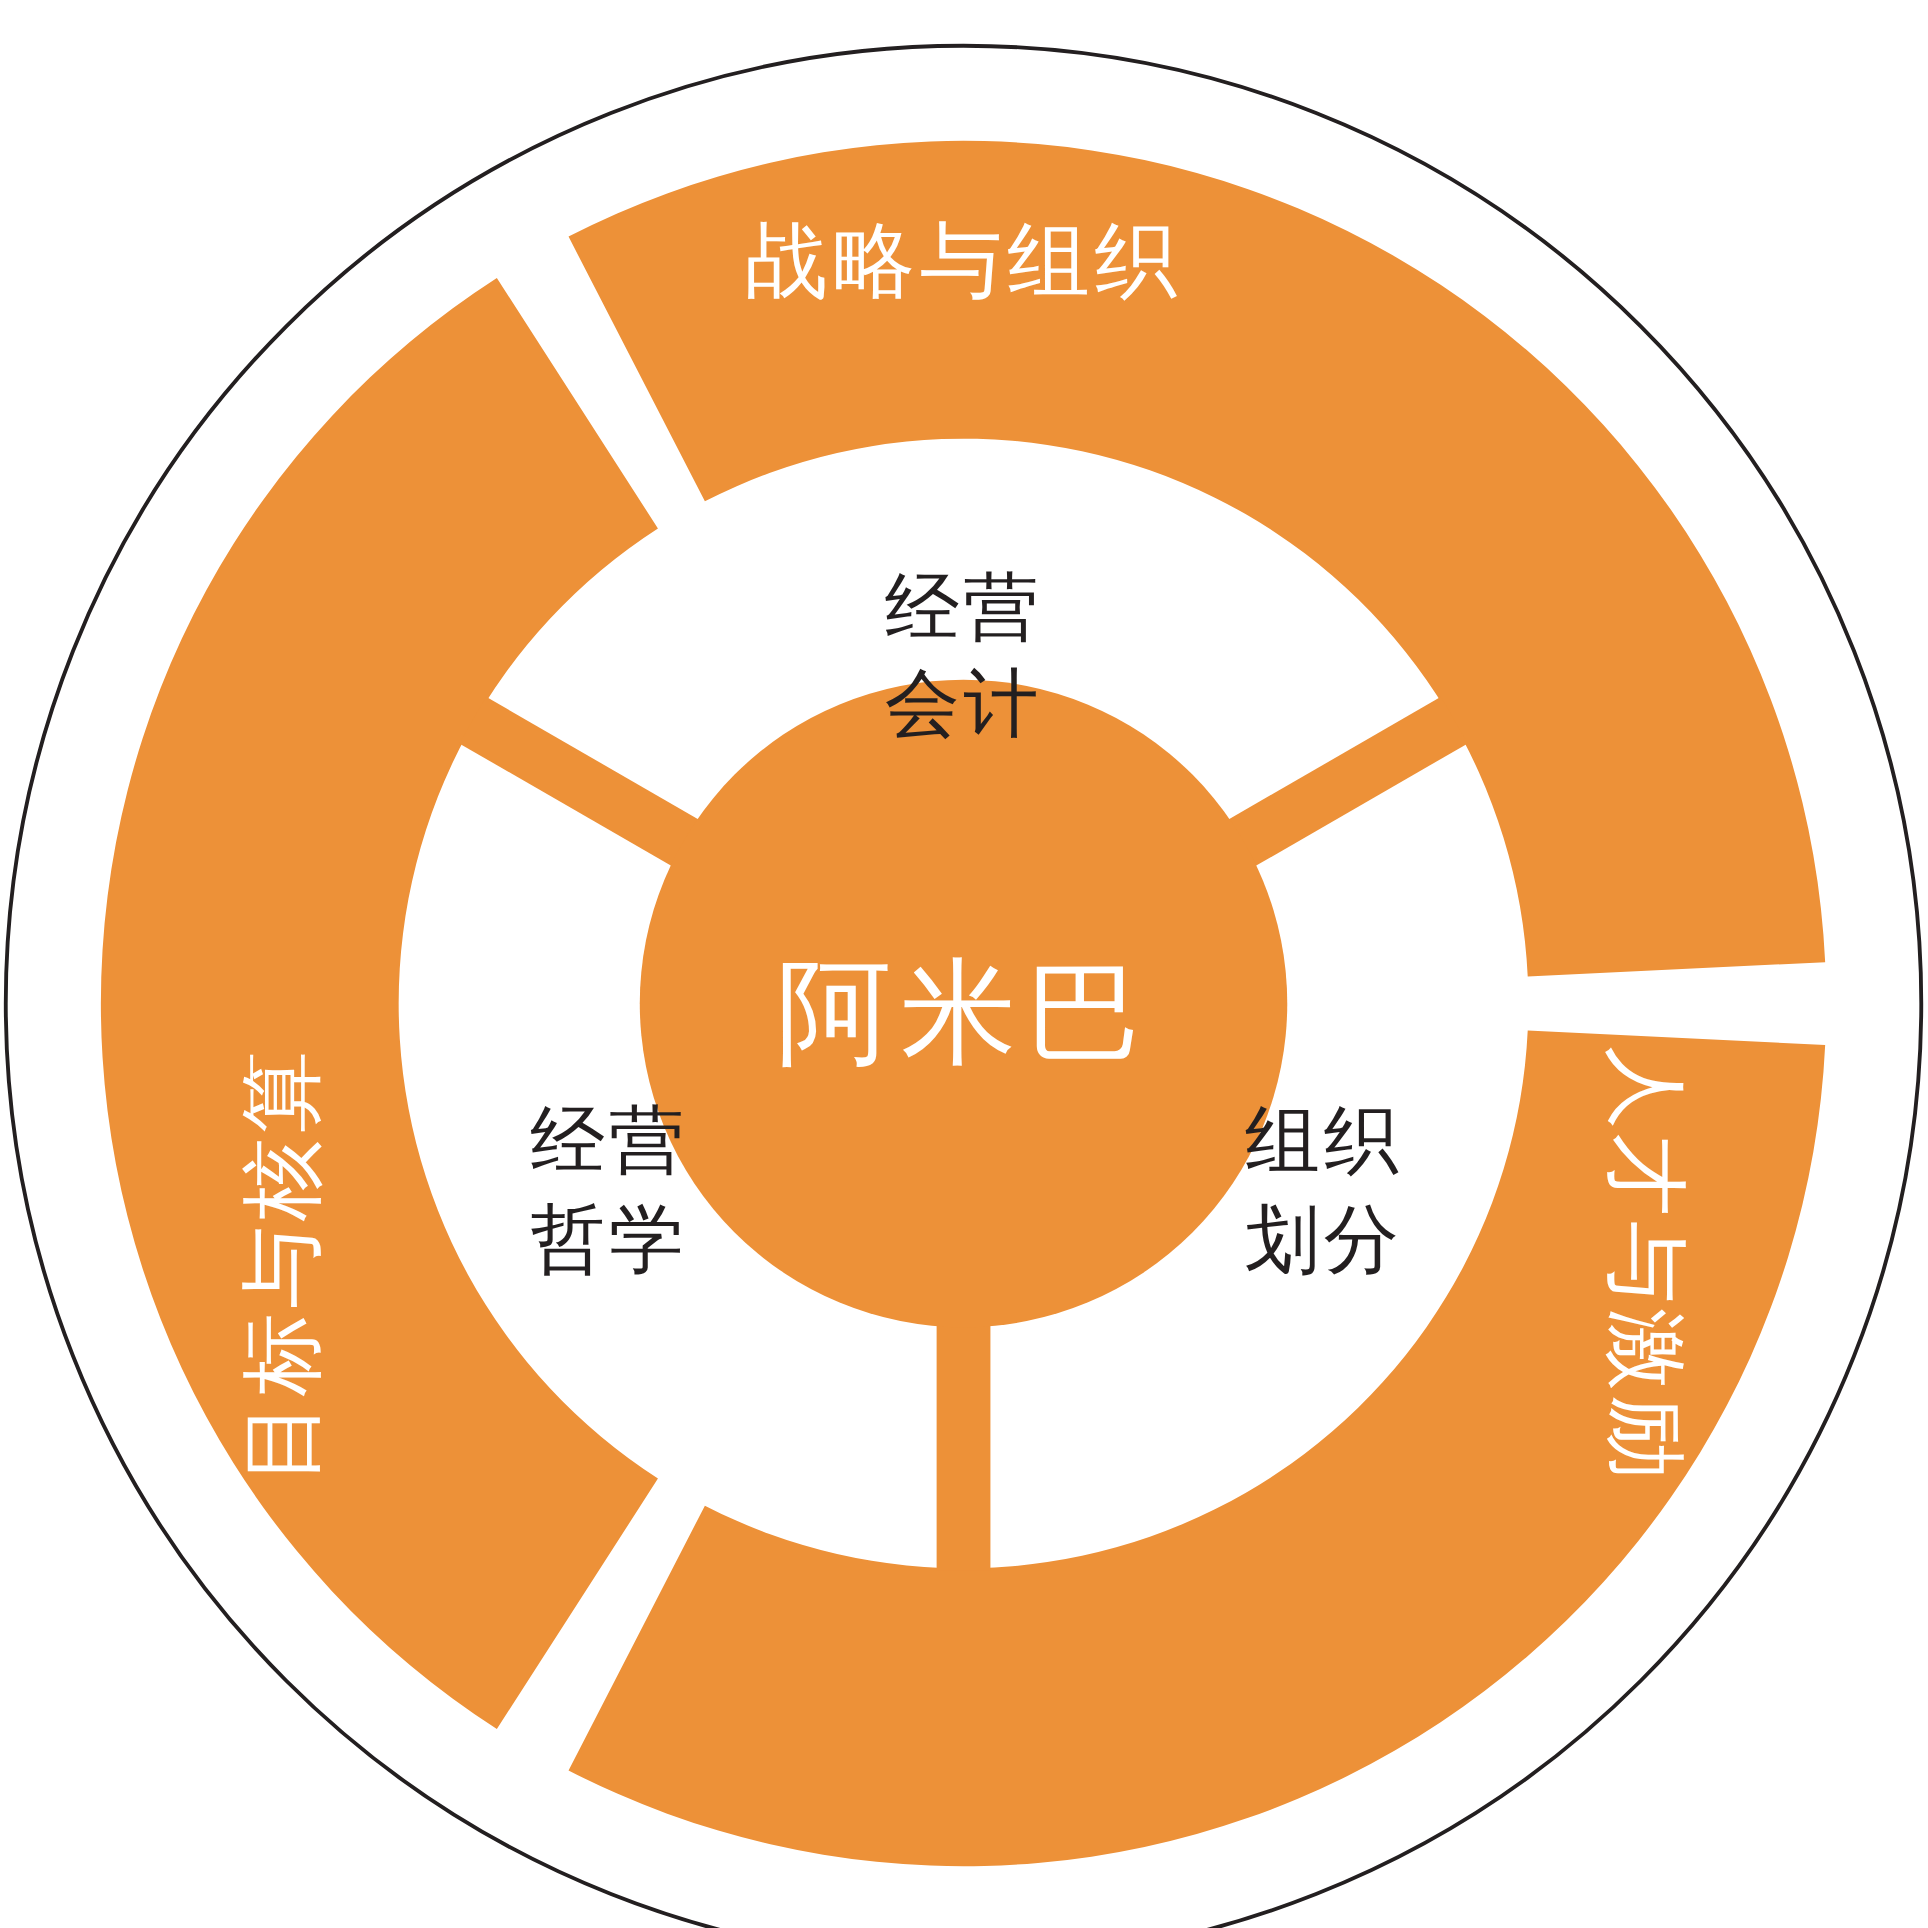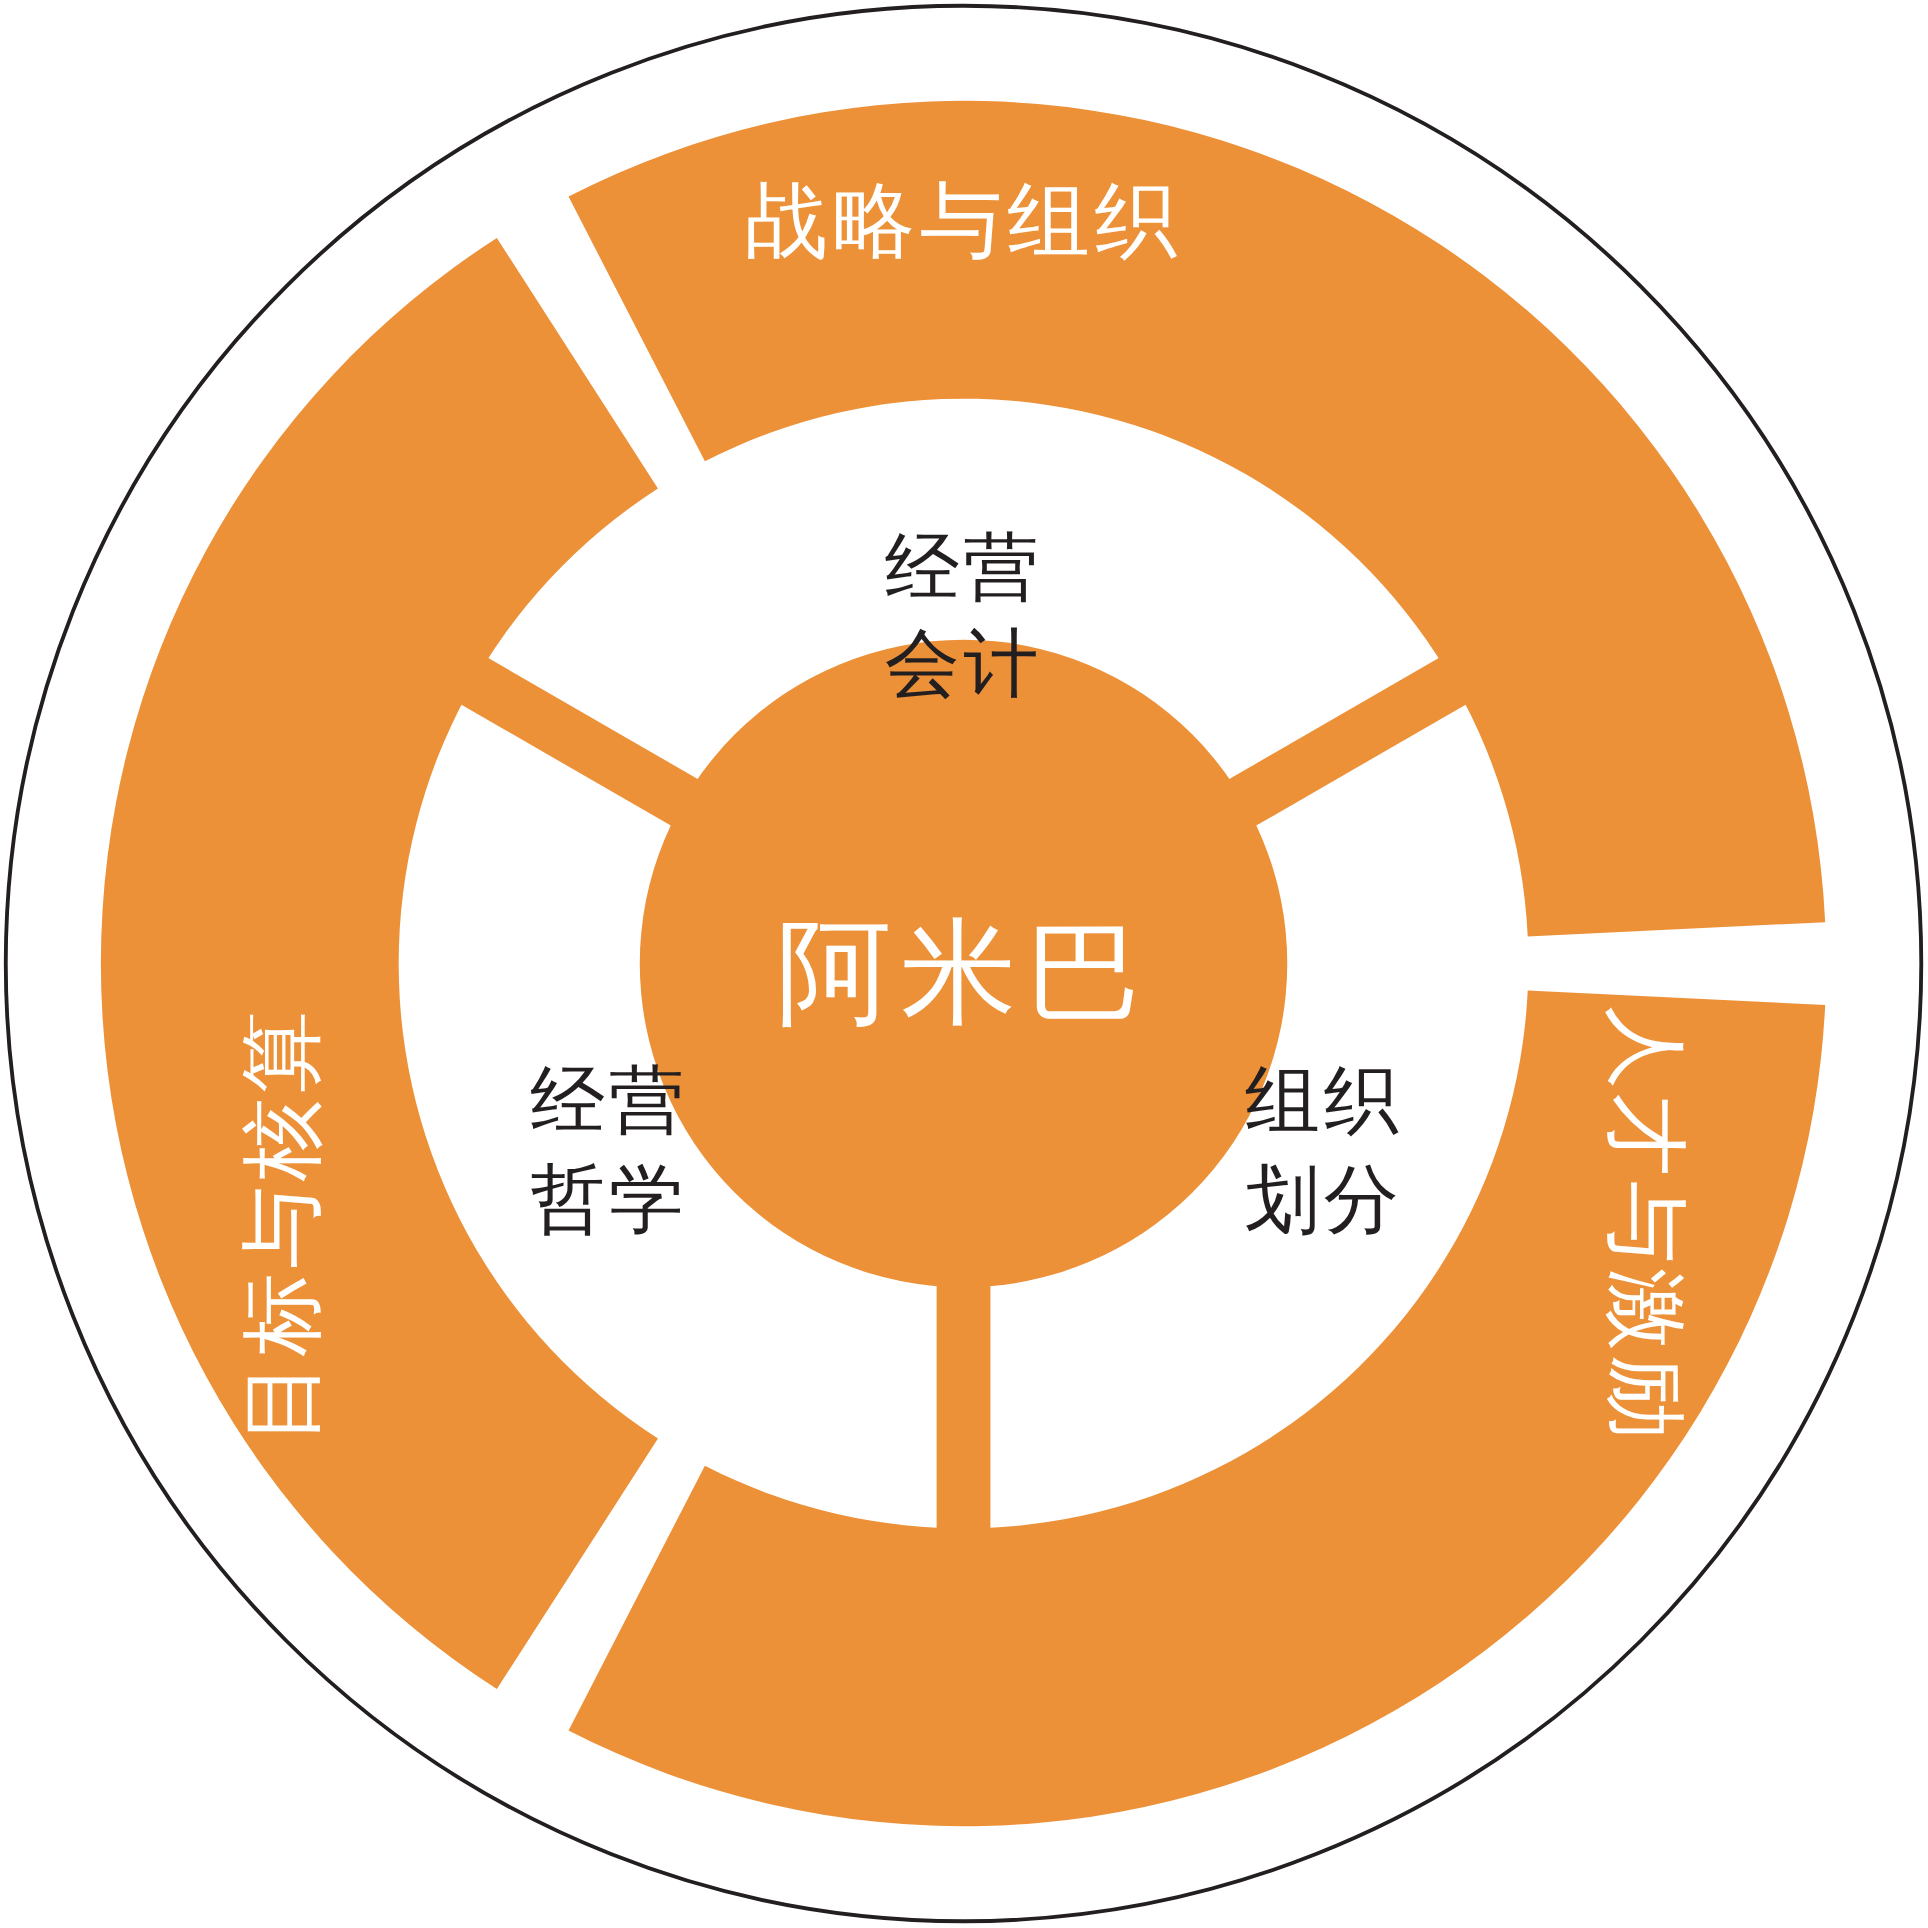--- a/index.html
+++ b/index.html
@@ -11,20 +11,21 @@
   body {
     width: 1928px;
     height: 1928px;
     font-family: "Liberation Sans", "DejaVu Sans", sans-serif;
     overflow: hidden;
   }
   #diagram-root {
     position: relative;
     width: 1928px;
     height: 1557px;
+    margin-top: 40px;
   }
   #wheel-svg {
     position: absolute;
     top: 0;
     left: 0;
     width: 1928px;
     height: 1928px;
     display: block;
   }
   .svg-label {

